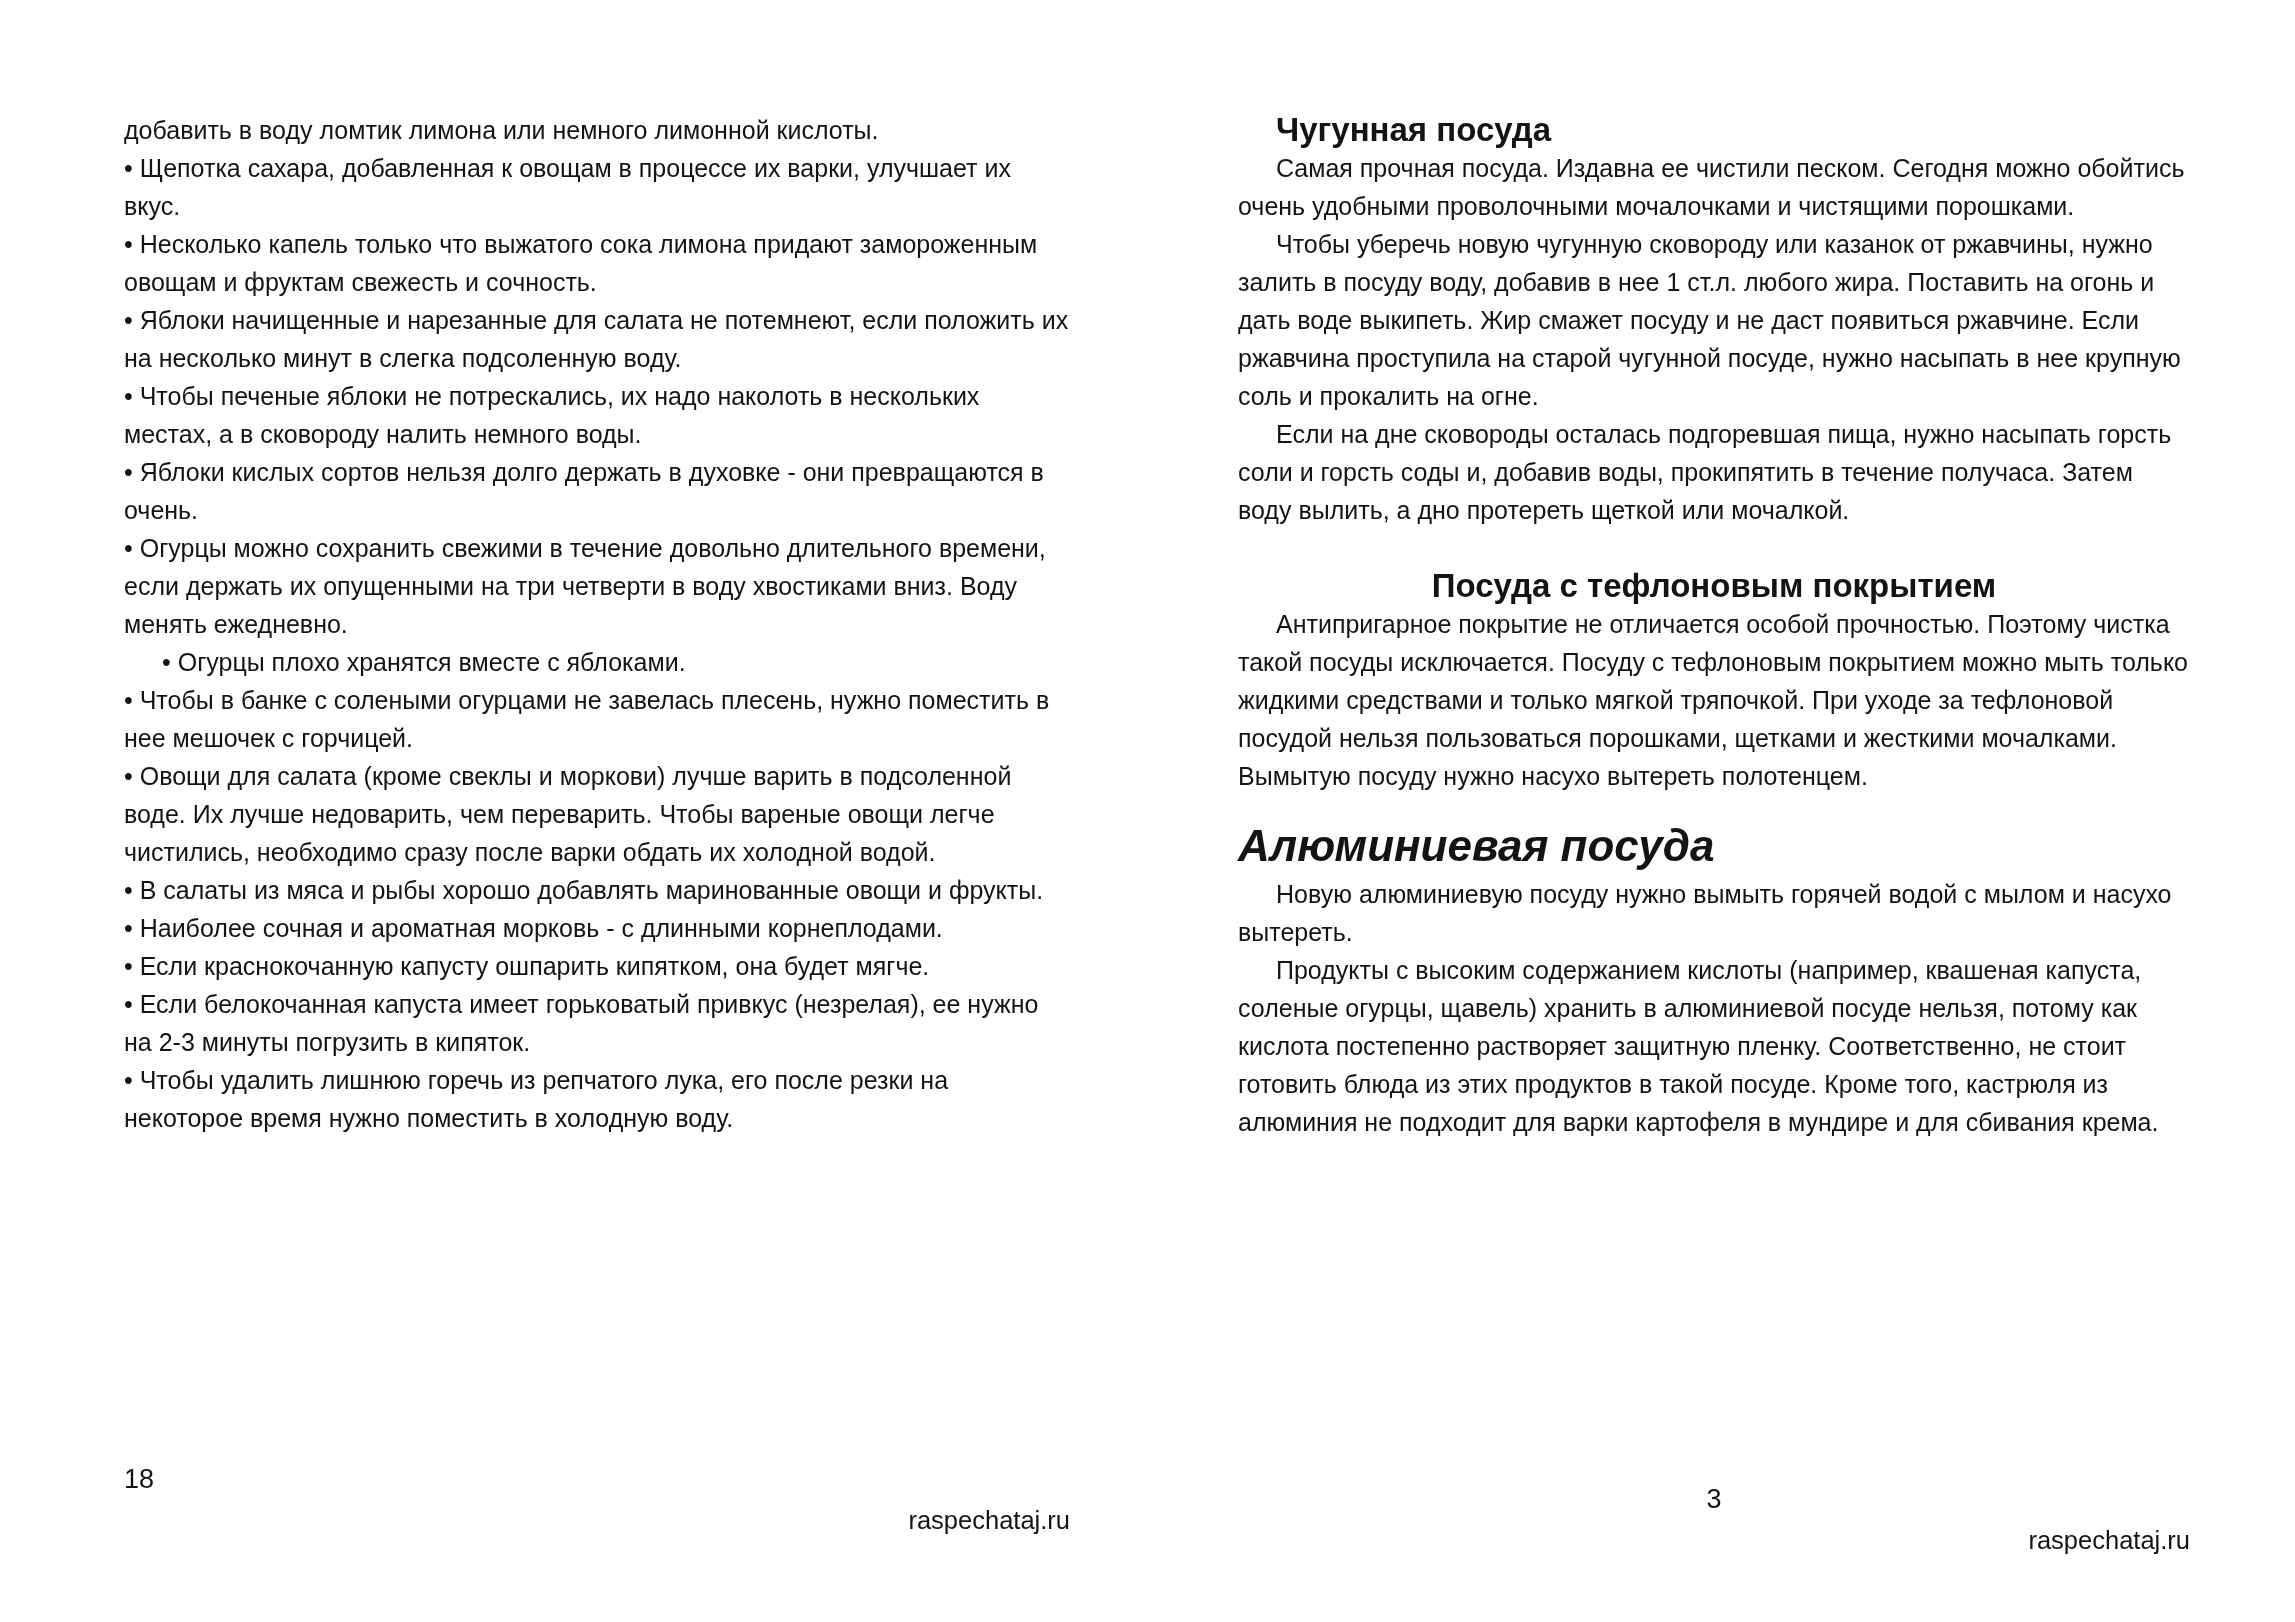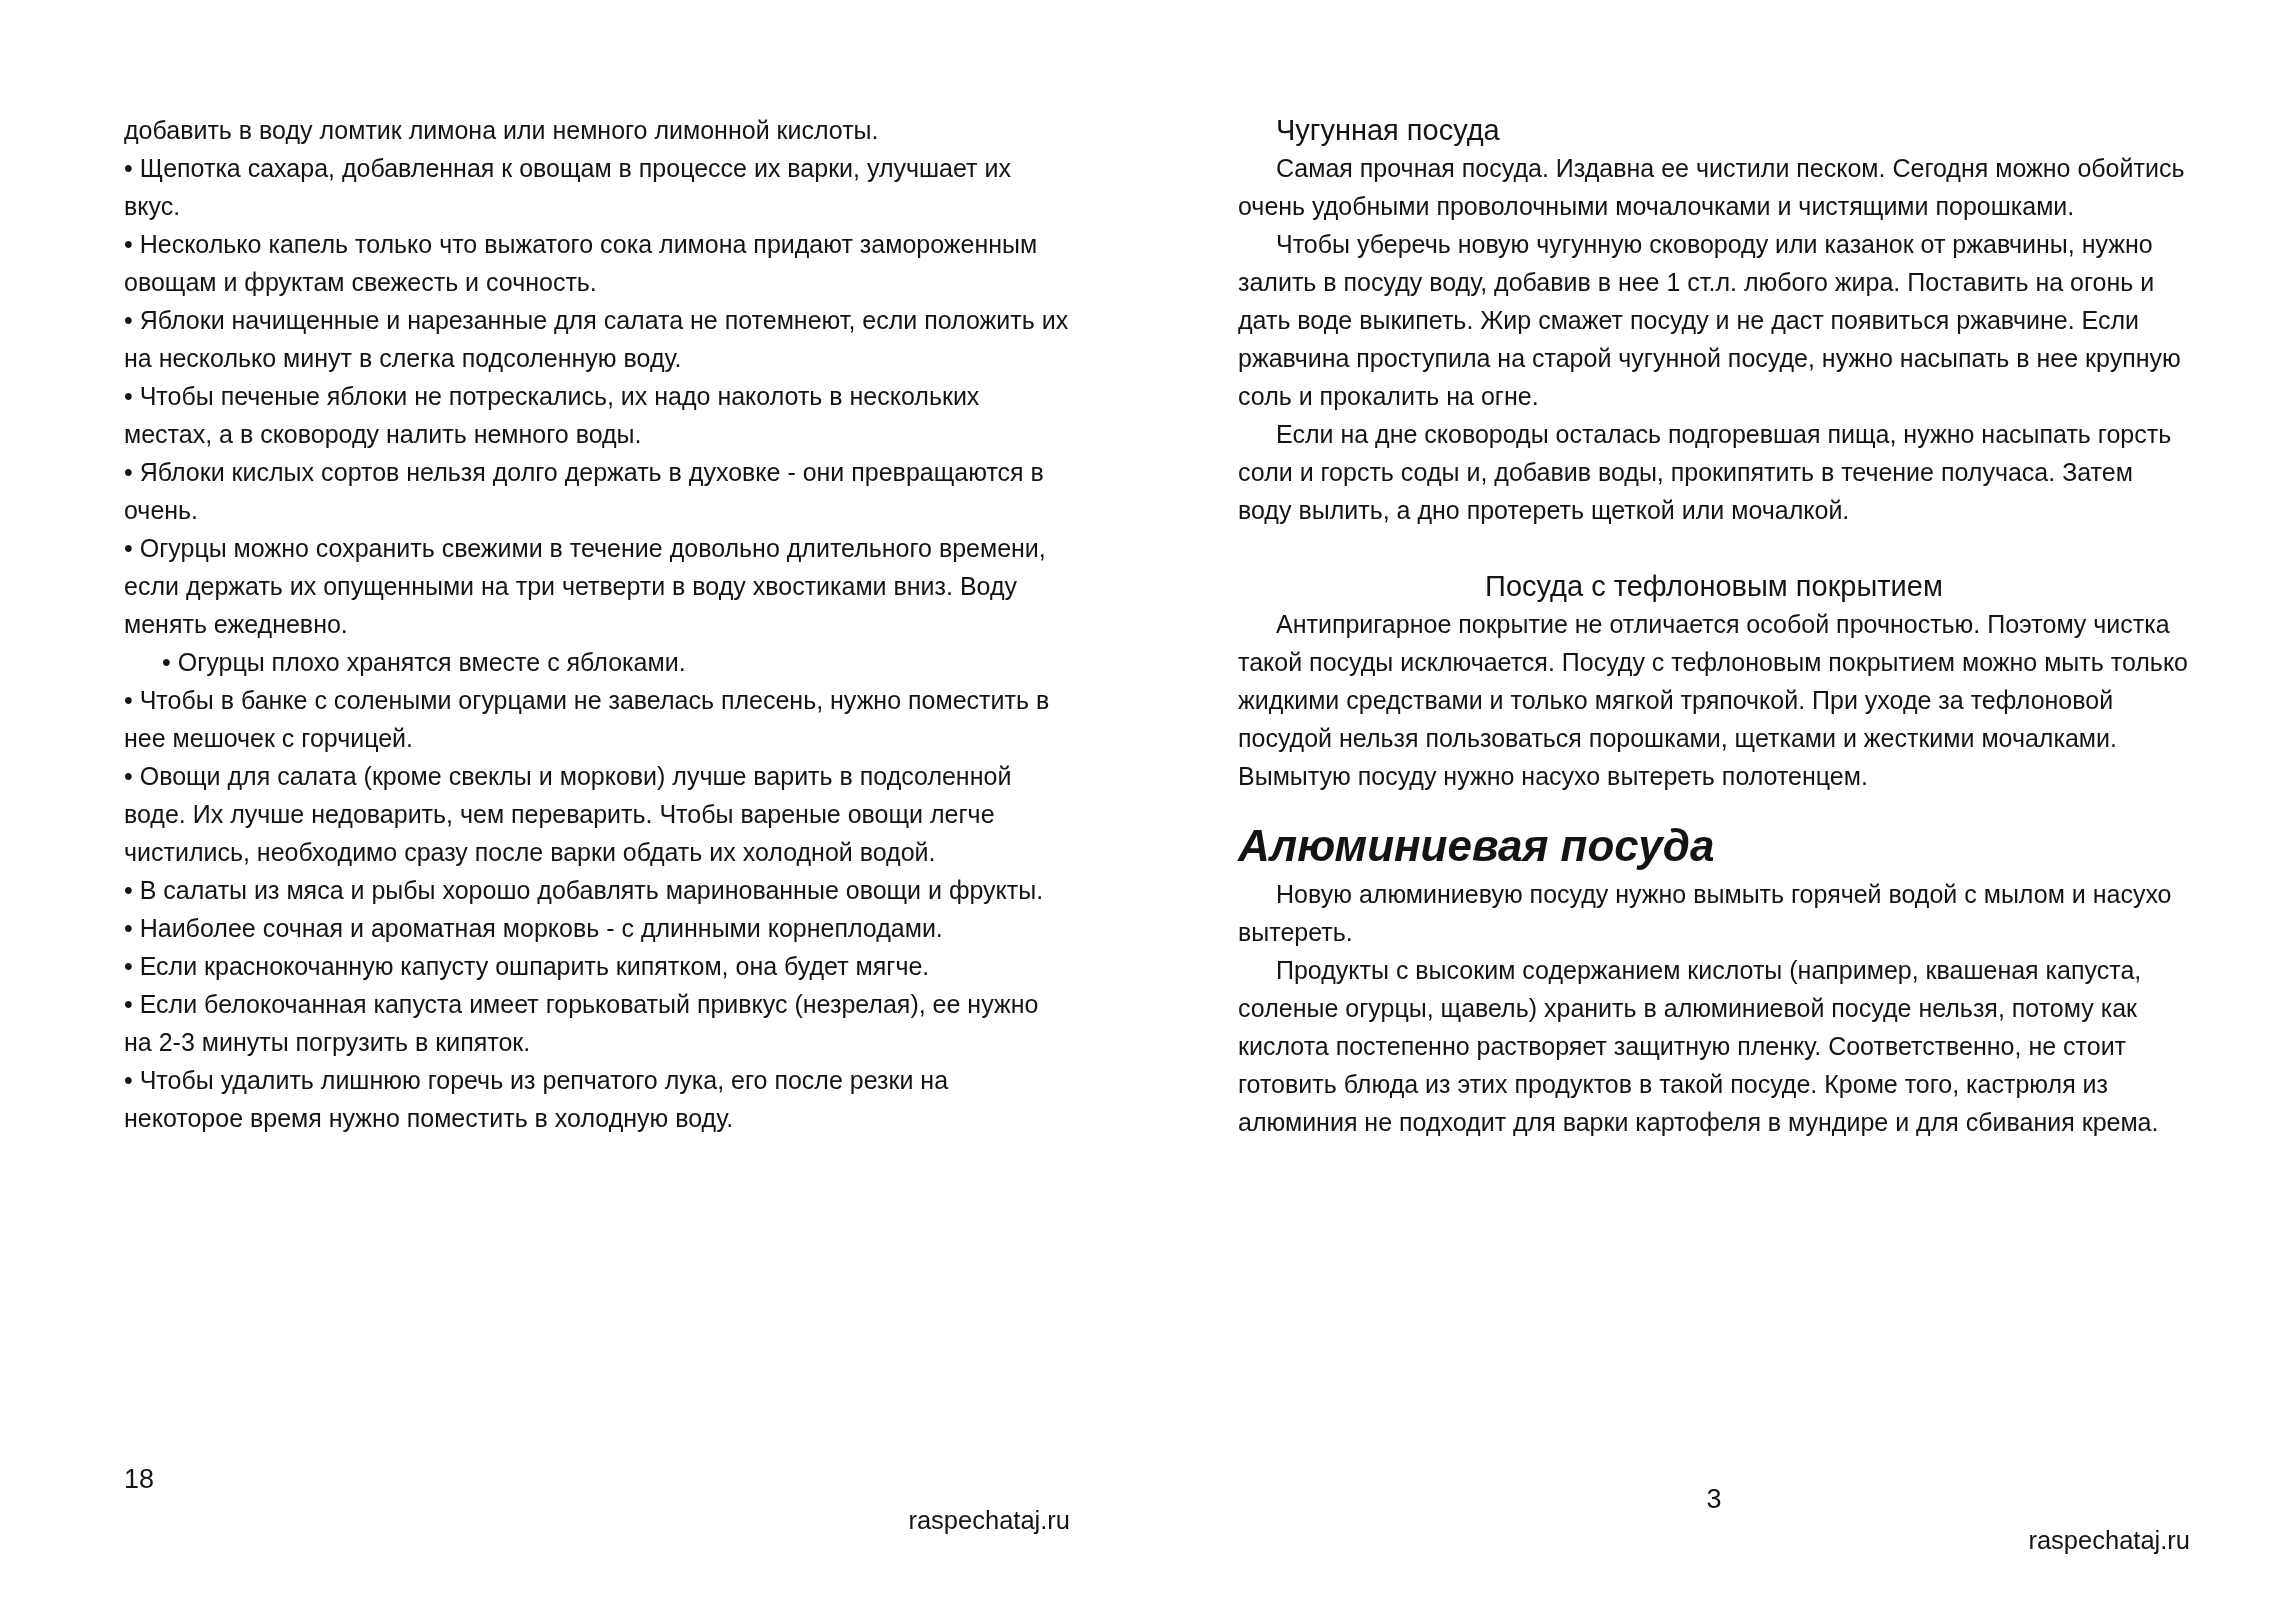--- a/index.html
+++ b/index.html
@@ -18,23 +18,23 @@
 
   .para {
     font-size: 25px;
     line-height: 38px;
     margin: 0;
     text-align: left;
   }
   .indent { text-indent: 38px; }
 
   .heading {
-    font-size: 29px;
+    font-size: 33px;
     line-height: 38px;
-    font-weight: normal;
+    font-weight: bold;
     margin: 0;
   }
   .spaced { margin-top: 38px; text-align: center; }
 
   .heading-large {
     font-size: 44px;
     line-height: 43px;
     font-weight: bold;
     font-style: italic;
     margin: 29px 0 7.9px 0;

